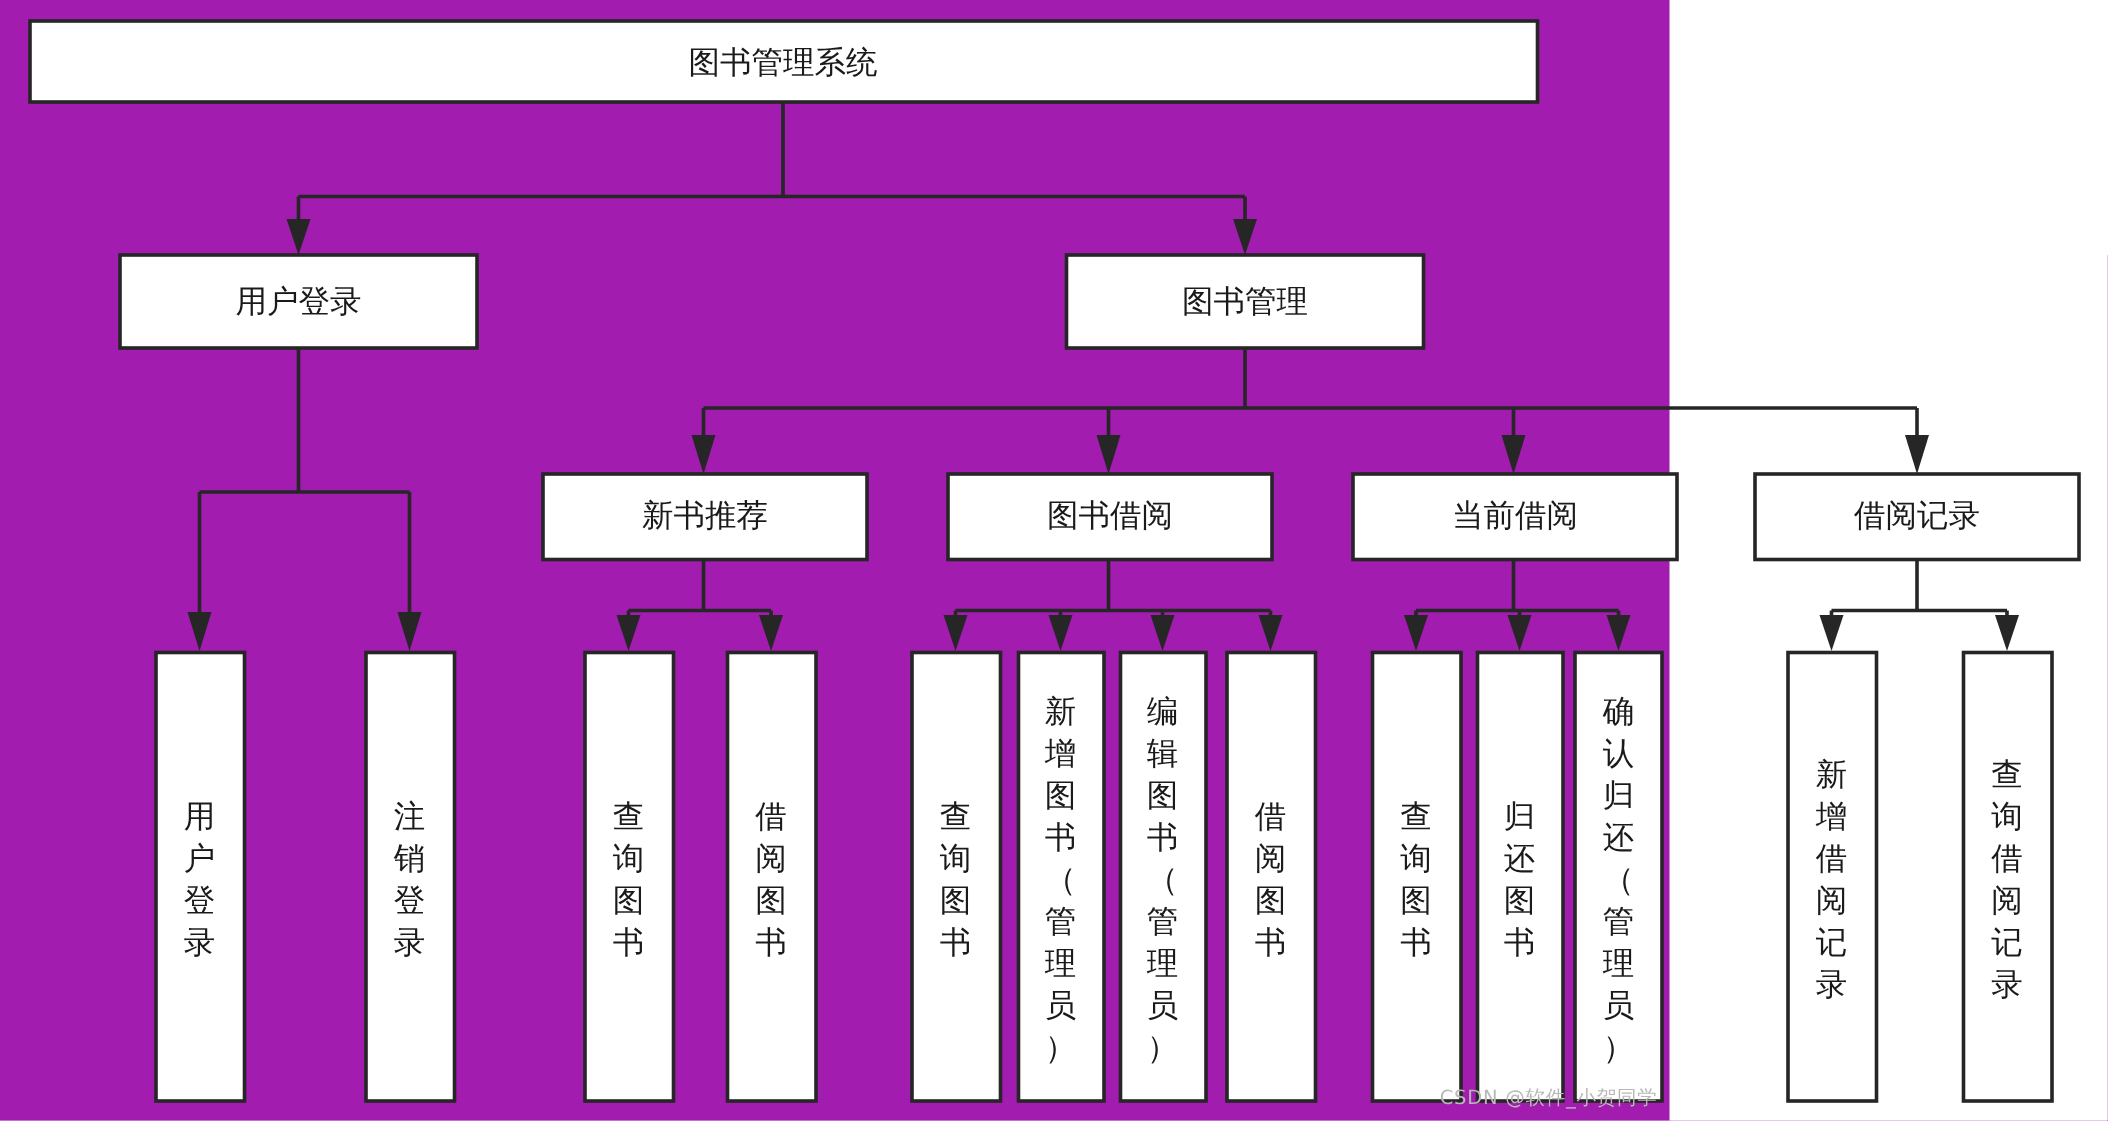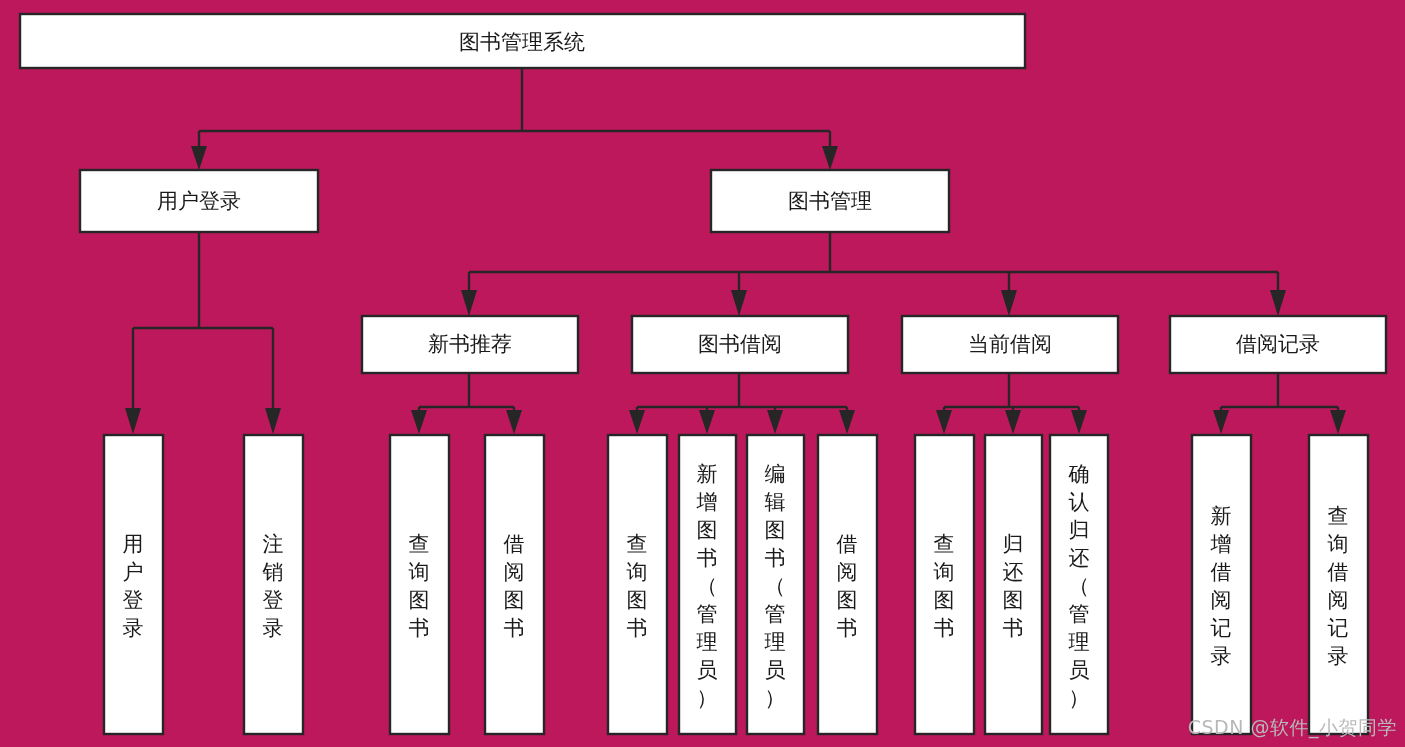--- a/index.html
+++ b/index.html
@@ -9,23 +9,23 @@
     background: #ffffff;
   }
   body {
     width: 1405px;
     height: 747px;
     font-family: "DejaVu Sans", "Liberation Sans", sans-serif;
     overflow: hidden;
   }
   #diagram-root {
     position: relative;
-    width: 1405px;
+    width: 1113px;
     height: 747px;
-    background: #be185d;
+    background: #a21caf;
   }
   svg#tree-svg {
     position: absolute;
     left: 0;
     top: 0;
     width: 1405px;
     height: 747px;
     display: block;
   }
   .node-box {
@@ -54,21 +54,21 @@
   }
   .edge-arrow {
     fill: #262626;
     stroke: none;
   }
   .watermark-text {
     position: absolute;
     right: 8px;
     bottom: 6px;
     font-family: "DejaVu Sans", "Liberation Sans", sans-serif;
-    font-size: 19px;
+    font-size: 13px;
     color: #b8b8b8;
     letter-spacing: 0.5px;
     white-space: nowrap;
     user-select: none;
   }
 </style>
 </head>
 <body>
 
 <div id="diagram-root">

